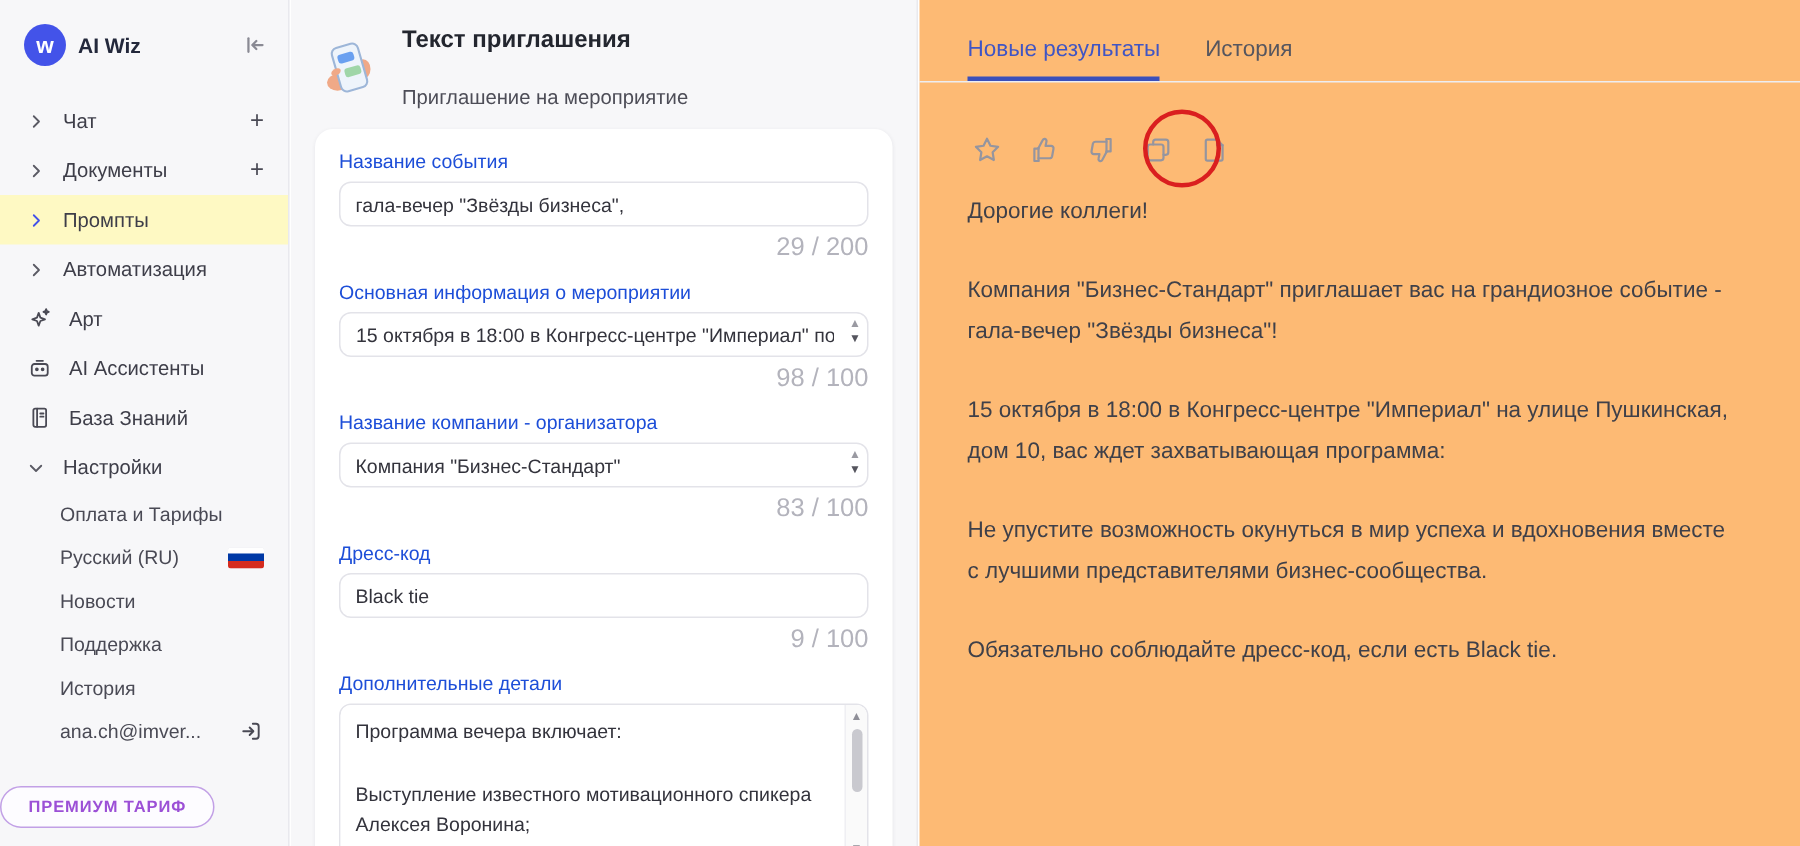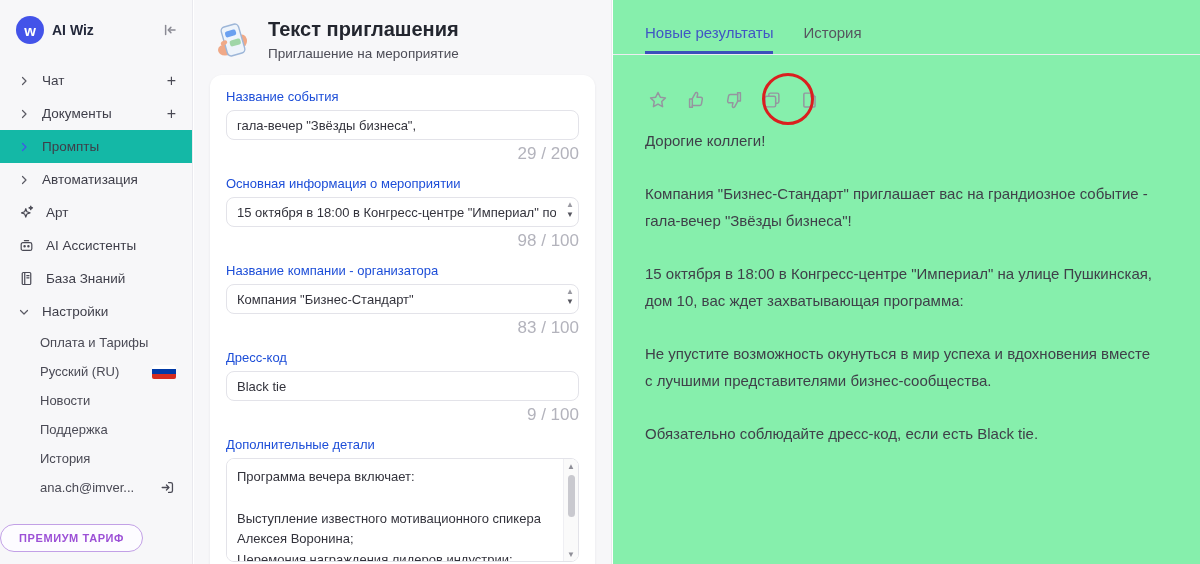--- a/index.html
+++ b/index.html
@@ -11,53 +11,53 @@
   .sb-head { display:flex; align-items:center; padding:16px 14px 14px 16px; }
   .logo-circle { width:28px; height:28px; border-radius:50%; background:#4353e9; color:#fff; display:flex; align-items:center; justify-content:center; font-weight:bold; font-size:15px; }
   .logo-text { margin-left:8px; font-size:14px; font-weight:bold; color:#23283b; flex:1; }
   .collapse-btn { color:#8a8a94; cursor:pointer; display:flex; }
   .nav { margin-top:6px; }
   .nav-item { display:flex; align-items:center; height:33px; padding:0 16px 0 18px; font-size:13.5px; color:#3e3e49; cursor:pointer; }
   .nav-item .chev { display:flex; margin-right:12px; color:#5a5a64; }
   .nav-item .licon { display:flex; margin-right:11px; color:#4a4a55; }
   .nav-item .lbl { flex:1; }
   .nav-item .plus { color:#4a4a55; font-size:16px; font-weight:400; }
-  .nav-item.selected { background:#14b8a6; }
+  .nav-item.selected { background:#fef9c3; }
   .nav-item.selected .chev { color:#4353e9; }
   .nav-sub { display:flex; align-items:center; height:29px; padding:0 16px 0 40px; font-size:13px; color:#4a4a55; cursor:pointer; }
   .nav-sub .lbl { flex:1; }
   .flag { width:24px; height:14px; border-radius:2px; overflow:hidden; display:inline-block; box-shadow:0 0 0 1px #e0e0e6 inset; }
   .flag div { height:33.4%; }
   .premium-wrap { position:absolute; left:0; right:0; bottom:12px; display:flex; justify-content:flex-start; }
   .premium-btn { border:1.5px solid #c2a0e6; color:#9c50d6; background:#fdfcff; border-radius:16px; padding:7px 18px; font-size:11px; font-weight:bold; letter-spacing:.6px; cursor:pointer; }
 
   
   .middle { position:absolute; left:194px; top:0; width:418px; height:564px; background:#f7f7f9; border-right:1px solid #e9e9ee; }
   .m-head { display:flex; align-items:center; padding:18px 16px 14px 18px; }
   .m-head-icon { width:42px; height:42px; margin-right:14px; flex:none; }
-  .m-title { font-size:20px; font-weight:bold; color:#23262f; margin-bottom:5px; }
+  .m-title { font-size:16px; font-weight:bold; color:#23262f; margin-bottom:21px; }
   .m-sub { font-size:13.5px; color:#4d4d57; }
   .card { margin:0 16px; background:#fff; border-radius:12px; box-shadow:0 1px 3px rgba(30,30,60,.07); padding:14px 16px 20px 16px; height:600px; }
   .field { margin-bottom:12px; }
   .f-label { font-size:13px; color:#1d4ed8; margin-bottom:6px; }
   .f-input-wrap { position:relative; }
   .f-input { width:100%; height:30px; border:1px solid #e3e3e9; border-radius:8px; padding:0 10px; font-size:13px; color:#33333c; font-family:"Liberation Sans", sans-serif; background:#fff; outline:none; }
   .spinner { position:absolute; right:5px; top:4px; display:flex; flex-direction:column; align-items:center; line-height:1; }
   .spinner span { font-size:8px; color:#9a9aa2; height:10px; display:block; }
   .spinner span.dn { color:#55555e; }
   .f-counter { text-align:right; font-size:17px; color:#b3b3bc; margin-top:4px; }
   .f-textarea-wrap { position:relative; border:1px solid #e3e3e9; border-radius:8px; height:104px; overflow:hidden; background:#fff; }
   .f-textarea { width:100%; height:100%; border:none; resize:none; outline:none; padding:8px 24px 8px 10px; font-size:13px; line-height:1.6; color:#33333c; font-family:"Liberation Sans", sans-serif; overflow:hidden; }
   .fake-scroll { position:absolute; top:0; right:0; width:15px; height:100%; background:#fafafa; border-left:1px solid #efeff3; display:flex; flex-direction:column; align-items:center; }
   .fake-scroll .arr { font-size:8px; color:#8f8f98; height:14px; display:flex; align-items:center; }
   .fake-scroll .thumb { width:7px; height:42px; background:#c9c9cf; border-radius:4px; margin-top:2px; }
   .fake-scroll .spacer { flex:1; }
 
   
-  .right { position:absolute; left:613px; top:0; width:587px; height:564px; background:#86efac; }
+  .right { position:absolute; left:613px; top:0; width:587px; height:564px; background:#fdba74; }
   .tabs { display:flex; gap:30px; padding:24px 0 0 32px; }
   .tab { font-size:15px; padding-bottom:10px; cursor:pointer; color:#56565f; }
   .tab.active { color:#4055c4; border-bottom:3px solid #3b50ba; }
   .r-divider { border-top:1px solid #ededf1; margin-top:0; }
   .icon-row { display:flex; align-items:center; gap:8px; margin:30px 0 0 30px; position:relative; height:30px; }
   .act-icon { width:30px; height:30px; display:flex; align-items:center; justify-content:center; color:#95959f; cursor:pointer; }
   .red-circle { position:absolute; left:119px; top:-12px; width:52px; height:52px; border:3px solid #da1f1f; border-radius:50%; pointer-events:none; }
   .r-body { padding:12px 42px 0 32px; font-size:15px; color:#3f4049; line-height:27px; }
   .r-body p { margin-bottom:26px; white-space:pre-line; }
 </style>

